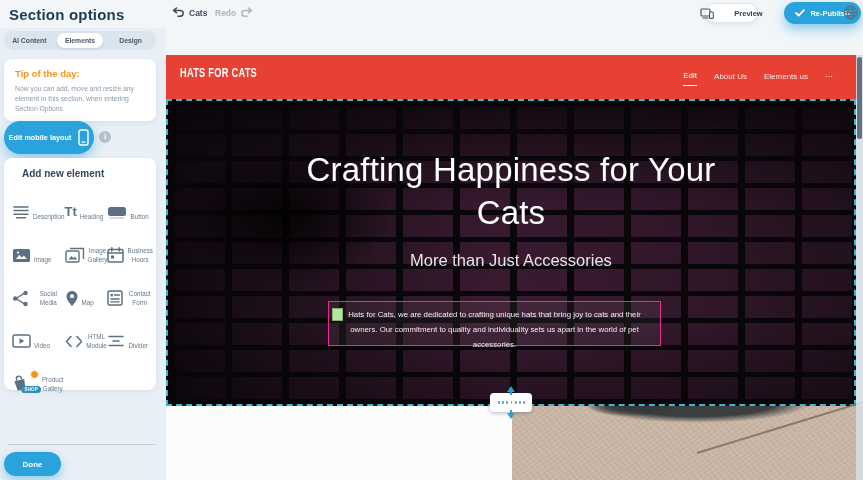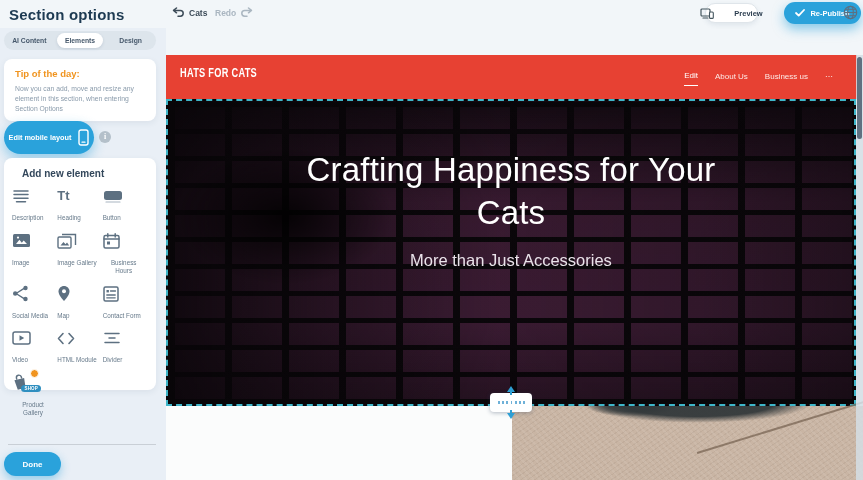--- a/index.html
+++ b/index.html
@@ -43,21 +43,21 @@
                  color:#fff; font-size:7.3px; font-weight:700;
                  box-shadow:0 5px 12px rgba(42,162,219,.45); cursor:pointer; }
   .info-ic { position:absolute; left:99px; top:103px; width:12px; height:12px; border-radius:50%;
              background:#b4c0ca; color:#fff; font-size:8px; font-weight:700; text-align:center;
              line-height:12px; font-family:"Liberation Serif", serif; cursor:pointer; }
 
   .add-card { position:absolute; left:4px; top:130px; width:152px; height:232px; background:#fff;
               border-radius:8px; box-shadow:0 2px 6px rgba(40,60,90,.08); padding:10px 8px 6px 8px; }
   .add-title { font-size:10px; font-weight:700; color:#33475b; margin:0 0 8px 10px; }
   .el-grid { display:grid; grid-template-columns:repeat(3,1fr); row-gap:9px; }
-  .el-item { display:flex; flex-direction:column; align-items:flex-start; gap:9px; min-height:34px; cursor:pointer; }
+  .el-item { display:flex; flex-direction:row; align-items:flex-end; gap:3px; min-height:34px; cursor:pointer; }
   .el-ic { height:18px; display:flex; align-items:center; justify-content:center; color:#5d7081; }
   .el-lb { font-size:6.3px; color:#66798a; text-align:center; line-height:1.35; max-width:42px; }
   .tt-glyph { font-size:13px; font-weight:700; color:#5d7081; line-height:14px; }
   .pg-wrap { position:relative; width:26px; height:20px; }
   .pg-badge-dot { position:absolute; right:-1px; top:-4px; width:9px; height:9px; border-radius:50%;
                   background:#f0941f; border:1px solid #fff; }
   .pg-shop { position:absolute; right:-3px; bottom:1px; background:#2f8fc0; color:#fff; font-size:4.5px;
              font-weight:700; padding:1px 3px; border-radius:5px; letter-spacing:.2px; }
 
   .side-divider { position:absolute; left:8px; top:416px; width:148px; height:1px; background:#c9cfd6; }
@@ -360,28 +360,32 @@
     <div class="side-divider"></div>
     <div class="done-btn">Done</div>
   </div>
 
 
   <div class="site-header">
     <div class="site-logo">HATS FOR CATS</div>
     <div class="site-nav">
       <span class="nav-item active">Edit</span>
       <span class="nav-item">About Us</span>
-      <span class="nav-item">Business us</span>
+      <span class="nav-item">Elements us</span>
       <span class="nav-item">⋯</span>
     </div>
   </div>
 
   <div class="hero">
     <div class="hero-heading">Crafting Happiness for Your Cats</div>
     <div class="hero-sub">More than Just Accessories</div>
+    <div class="hero-parabox">
+      <span class="para-handle"></span>
+      <div class="hero-para">Hats for Cats, we are dedicated to crafting unique hats that bring joy to cats and their owners. Our commitment to quality and individuality sets us apart in the world of pet accessories.</div>
+    </div>
   </div>
 
   <div class="sec-handle">
     <span class="arr arr-up"></span>
     <span class="stem stem-up"></span>
     <span class="sec-dots"></span>
     <span class="stem stem-dn"></span>
     <span class="arr arr-dn"></span>
   </div>
 

